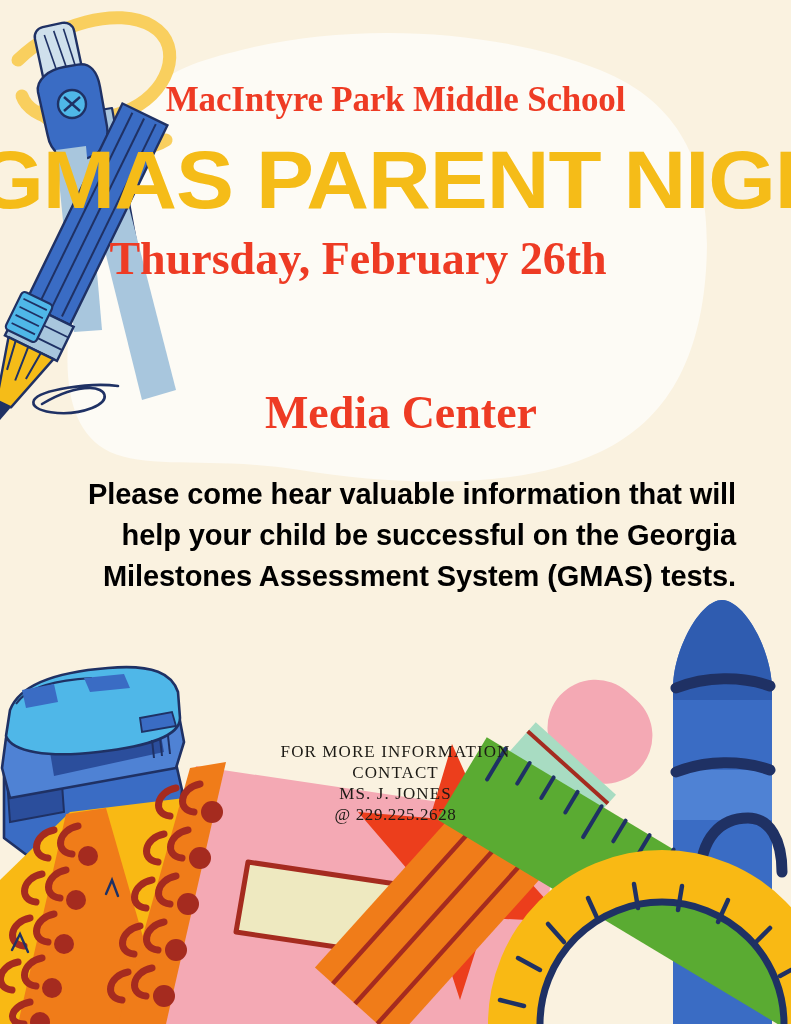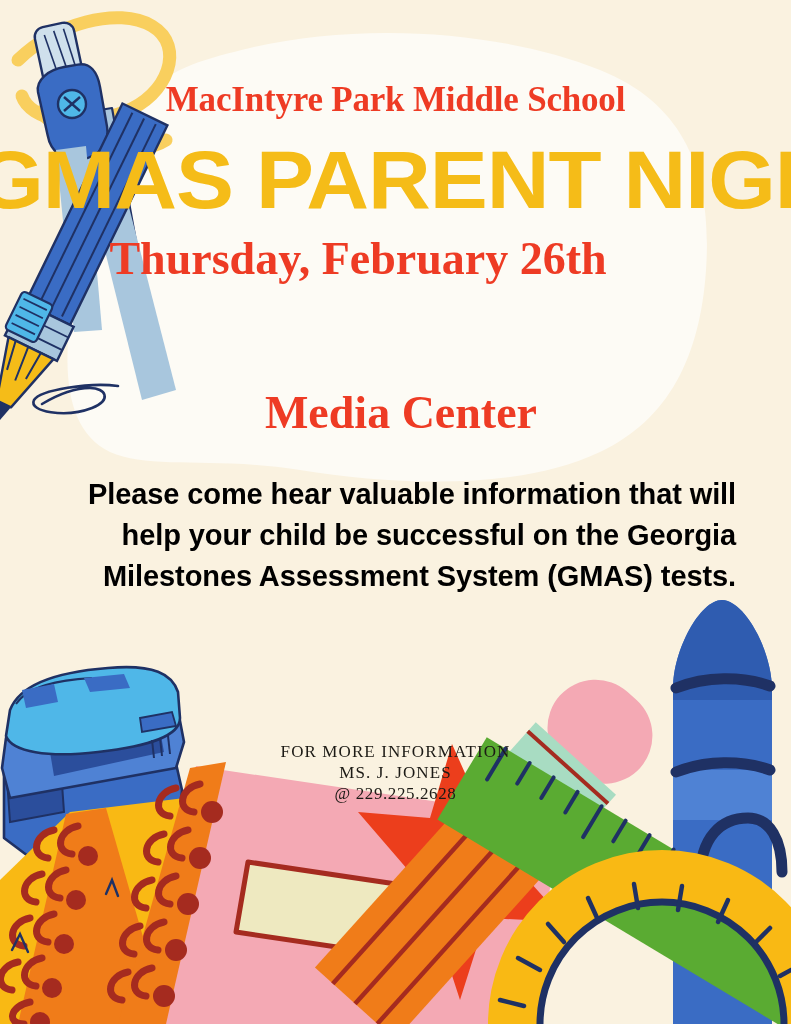--- a/index.html
+++ b/index.html
@@ -359,19 +359,20 @@
 
     <div id="event-date" class="event-line">Thursday, February 26th</div>
 
 
     <div id="event-place" class="event-line">Media Center</div>
 
     <div id="description">Please come hear valuable information that will help your child be successful on the Georgia Milestones Assessment System (GMAS) tests.</div>
 
     <div id="contact-block">
       <div>FOR MORE INFORMATION</div>
+      <div>CONTACT</div>
       <div>MS. J. JONES</div>
       <div id="contact-phone">@ 229.225.2628</div>
     </div>
 
   </div>
 
 </div>
 
 </body></html>

